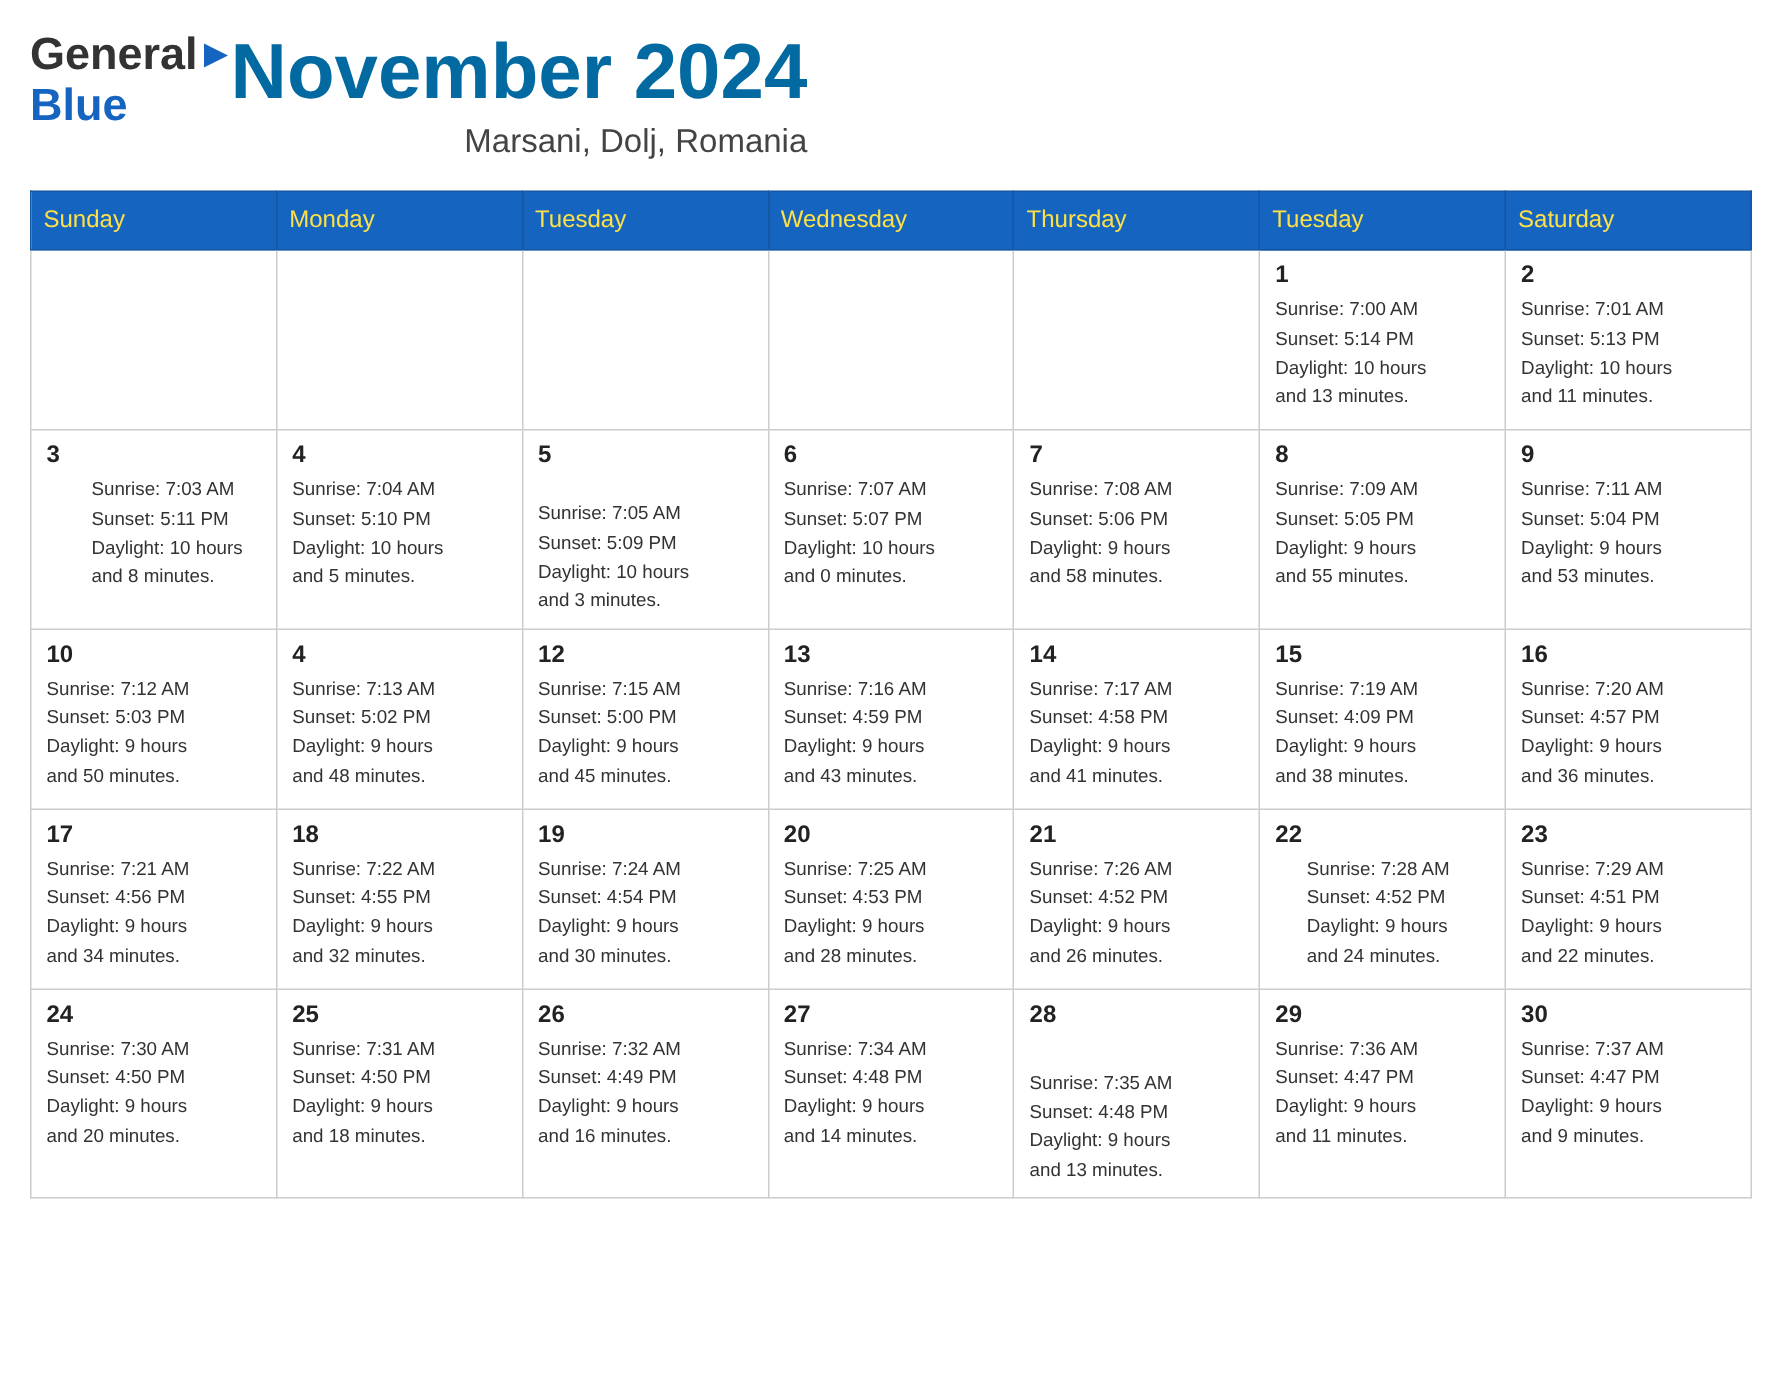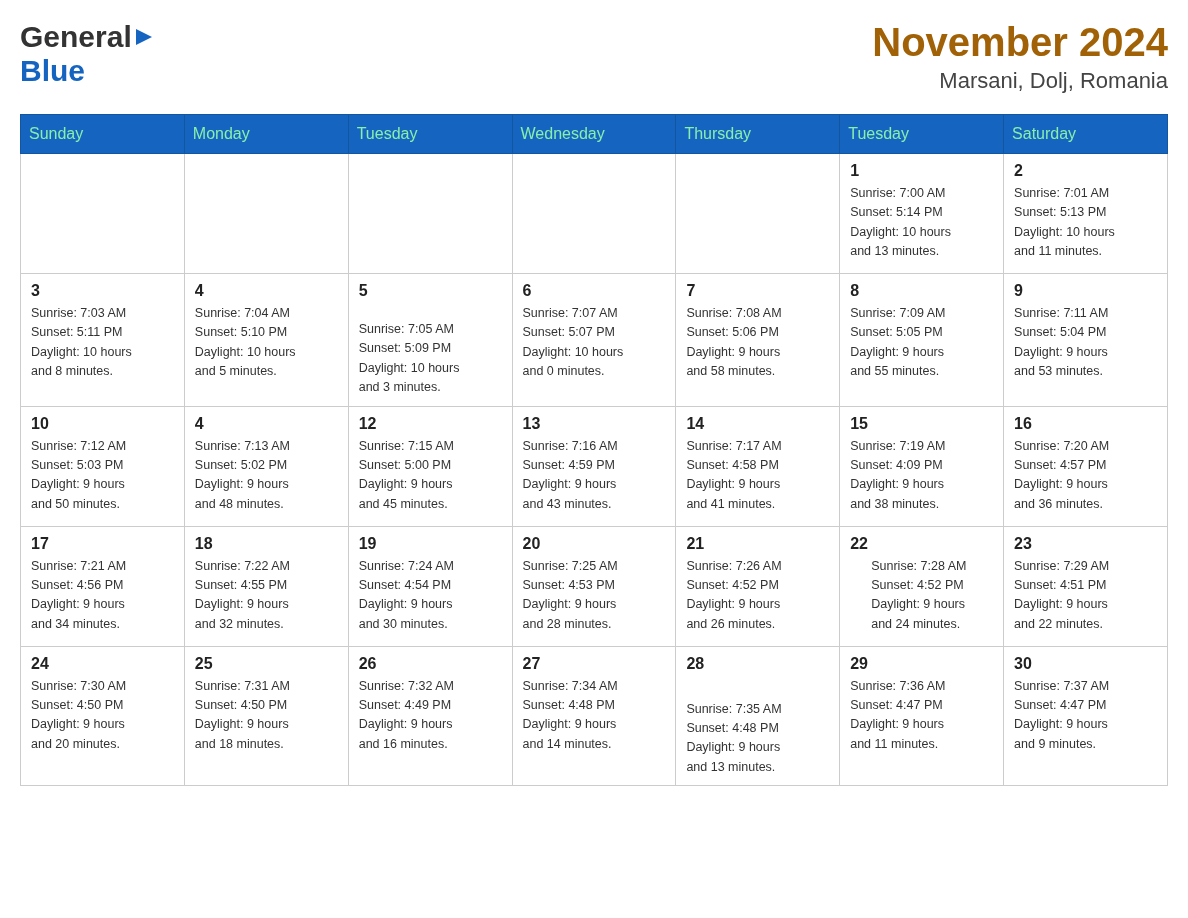--- a/index.html
+++ b/index.html
@@ -5,51 +5,51 @@
     * { margin: 0; padding: 0; box-sizing: border-box; }
     body {
       font-family: Arial, sans-serif;
       background: #fff;
       width: 1188px;
       min-height: 918px;
       padding: 20px;
     }
     .header-area {
       display: flex;
-      justify-content: space-between;
+      justify-content: flex-start;
       align-items: flex-start;
       margin-bottom: 20px;
     }
     .logo {
       display: flex;
       flex-direction: column;
       align-items: flex-start;
     }
     .title-area {
       text-align: right;
     }
     .calendar-title {
-      font-size: 40px;
+      font-size: 52px;
       font-weight: bold;
-      color: #a16207;
+      color: #0369a1;
       line-height: 1.1;
     }
     .calendar-subtitle {
       font-size: 22px;
       color: #444;
       margin-top: 4px;
     }
     .calendar {
       width: 100%;
       border-collapse: collapse;
       border: 1px solid #bbb;
     }
     .calendar th {
       background: #1565c0;
-      color: #86efac;
+      color: #fde047;
       font-size: 16px;
       font-weight: normal;
       padding: 10px 8px;
       text-align: left;
       border: 1px solid #1255a0;
       width: calc(100% / 7);
     }
     .calendar td {
       border: 1px solid #ccc;
       vertical-align: top;
@@ -146,21 +146,21 @@
           <div class="day-number">2</div>
           <div class="day-info" style="white-space: pre-line;">Sunrise: 7:01 AM
 Sunset: 5:13 PM
 Daylight: 10 hours
 and 11 minutes.</div>
         </td>
       </tr>
       <tr>
         <td>
           <div class="day-number">3</div>
-          <div class="day-info" style="white-space: pre-line;">Sunrise: 7:03 AM
+          <div class="day-info" style="white-space: pre-line; margin-left: 30px;">Sunrise: 7:03 AM
 Sunset: 5:11 PM
 Daylight: 10 hours
 and 8 minutes.</div>
         </td>
         <td>
           <div class="day-number">4</div>
           <div class="day-info" style="white-space: pre-line;">Sunrise: 7:04 AM
 Sunset: 5:10 PM
 Daylight: 10 hours
 and 5 minutes.</div>

